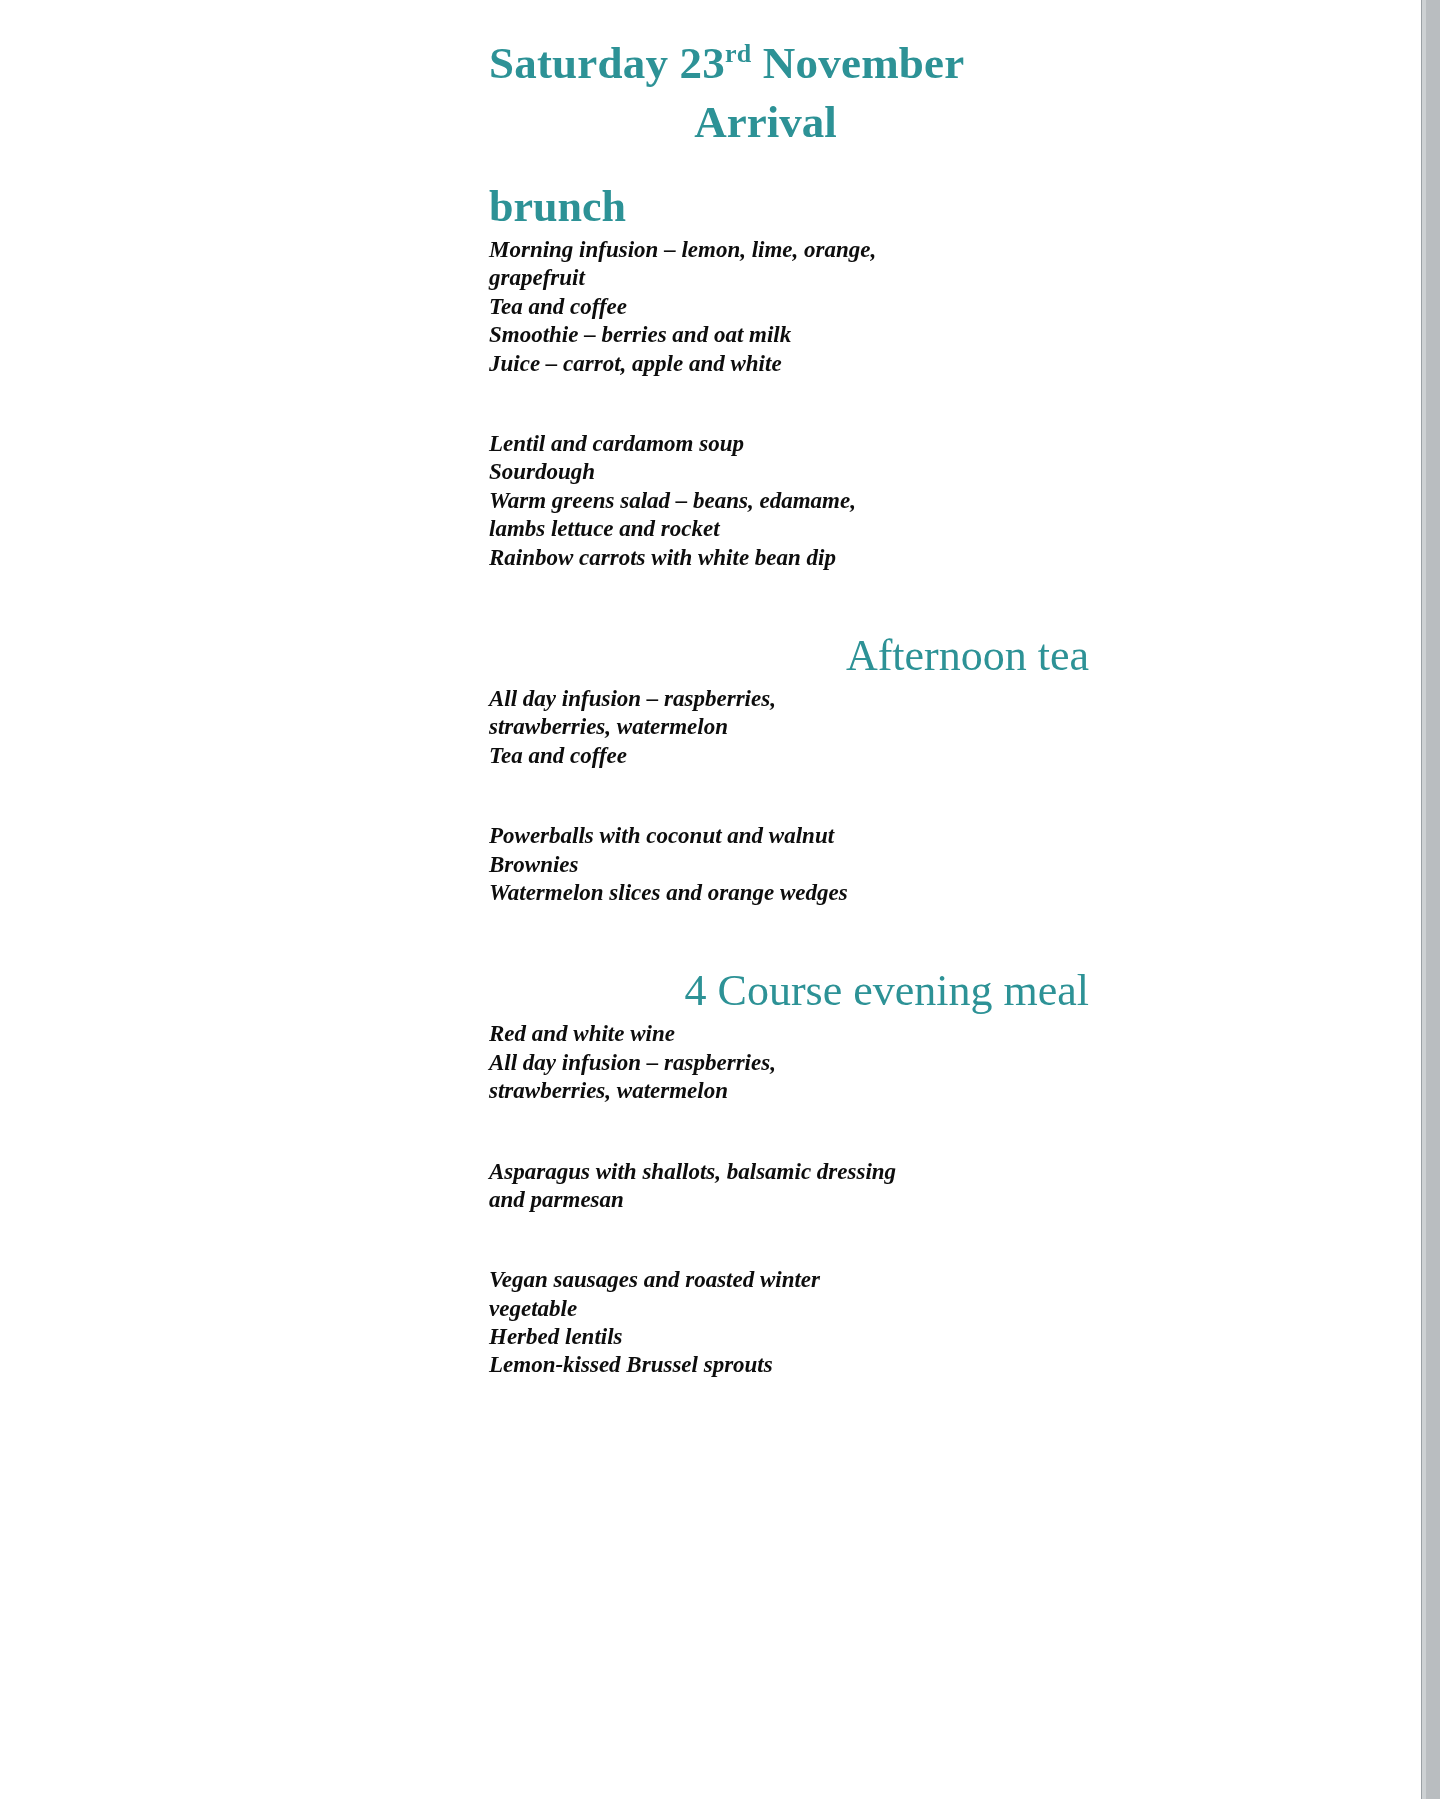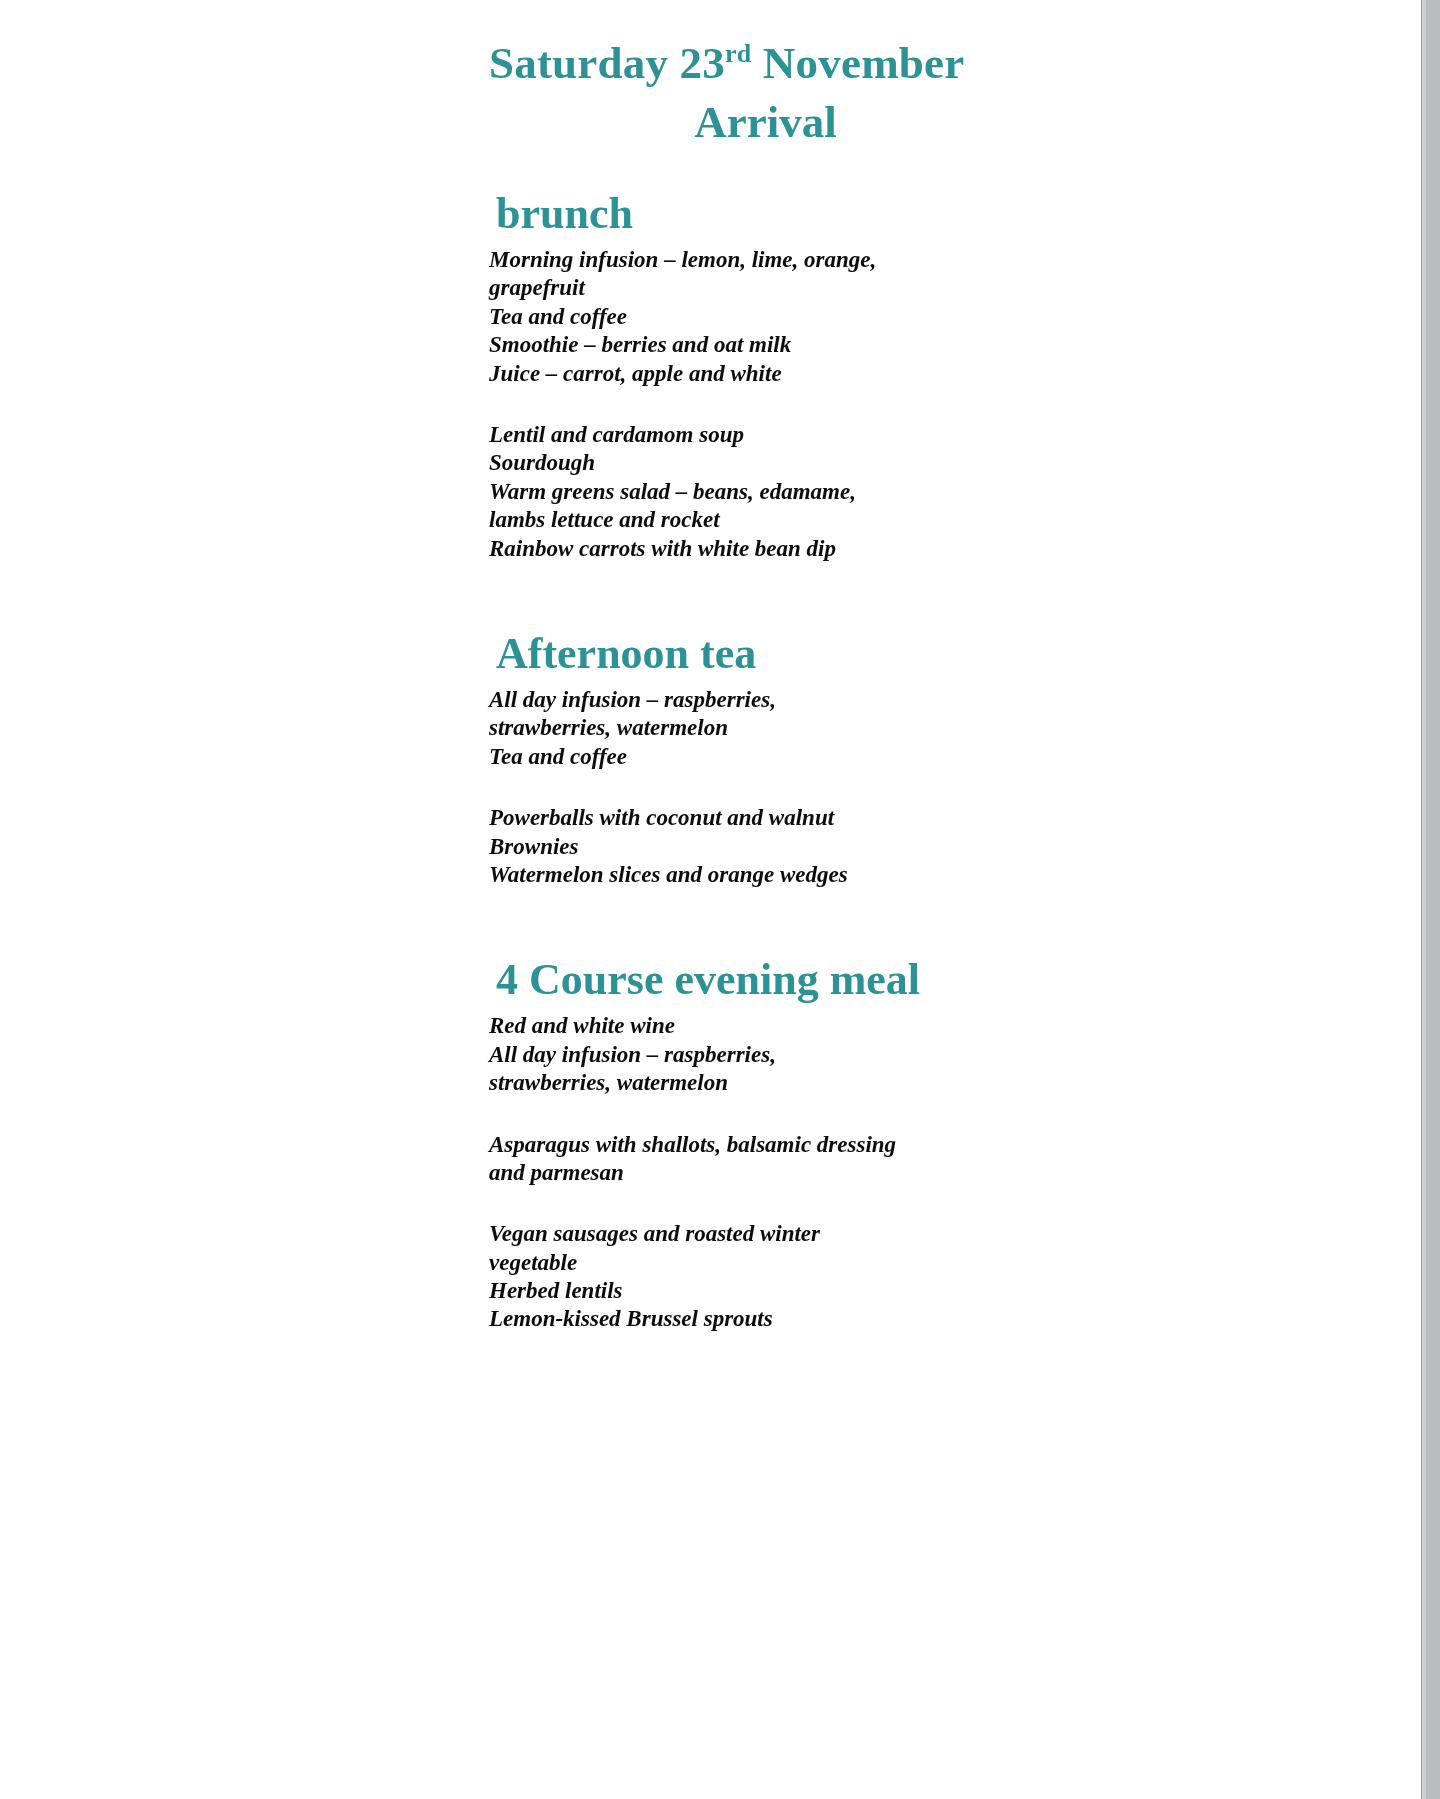--- a/index.html
+++ b/index.html
@@ -77,40 +77,41 @@
     padding-right: 47px;
   }
 
   .section {
     margin: 0;
   }
   .section-heading {
     color: #2d9296;
     font-size: 44px;
     line-height: 1.16;
-    margin: 7px;
+    margin: 0;
     padding: 0;
     white-space: nowrap;
   }
   .section-heading.bold {
     font-weight: bold;
   }
   .section-heading.regular {
-    font-weight: bold;
+    font-weight: normal;
+    text-align: right;
   }
 
   .heading-gap-brunch   { height: 30px; }
   .heading-gap-afternoon{ height: 58px; }
   .heading-gap-evening  { height: 58px; }
 
   .group {
     margin: 0;
   }
   .group + .group {
-    margin-top: 33px;
+    margin-top: 52px;
   }
   .item {
     color: #0d0d0d;
     font-weight: bold;
     font-style: italic;
     font-size: 23px;
     line-height: 1.235;
     margin: 0;
     padding: 0;
   }

